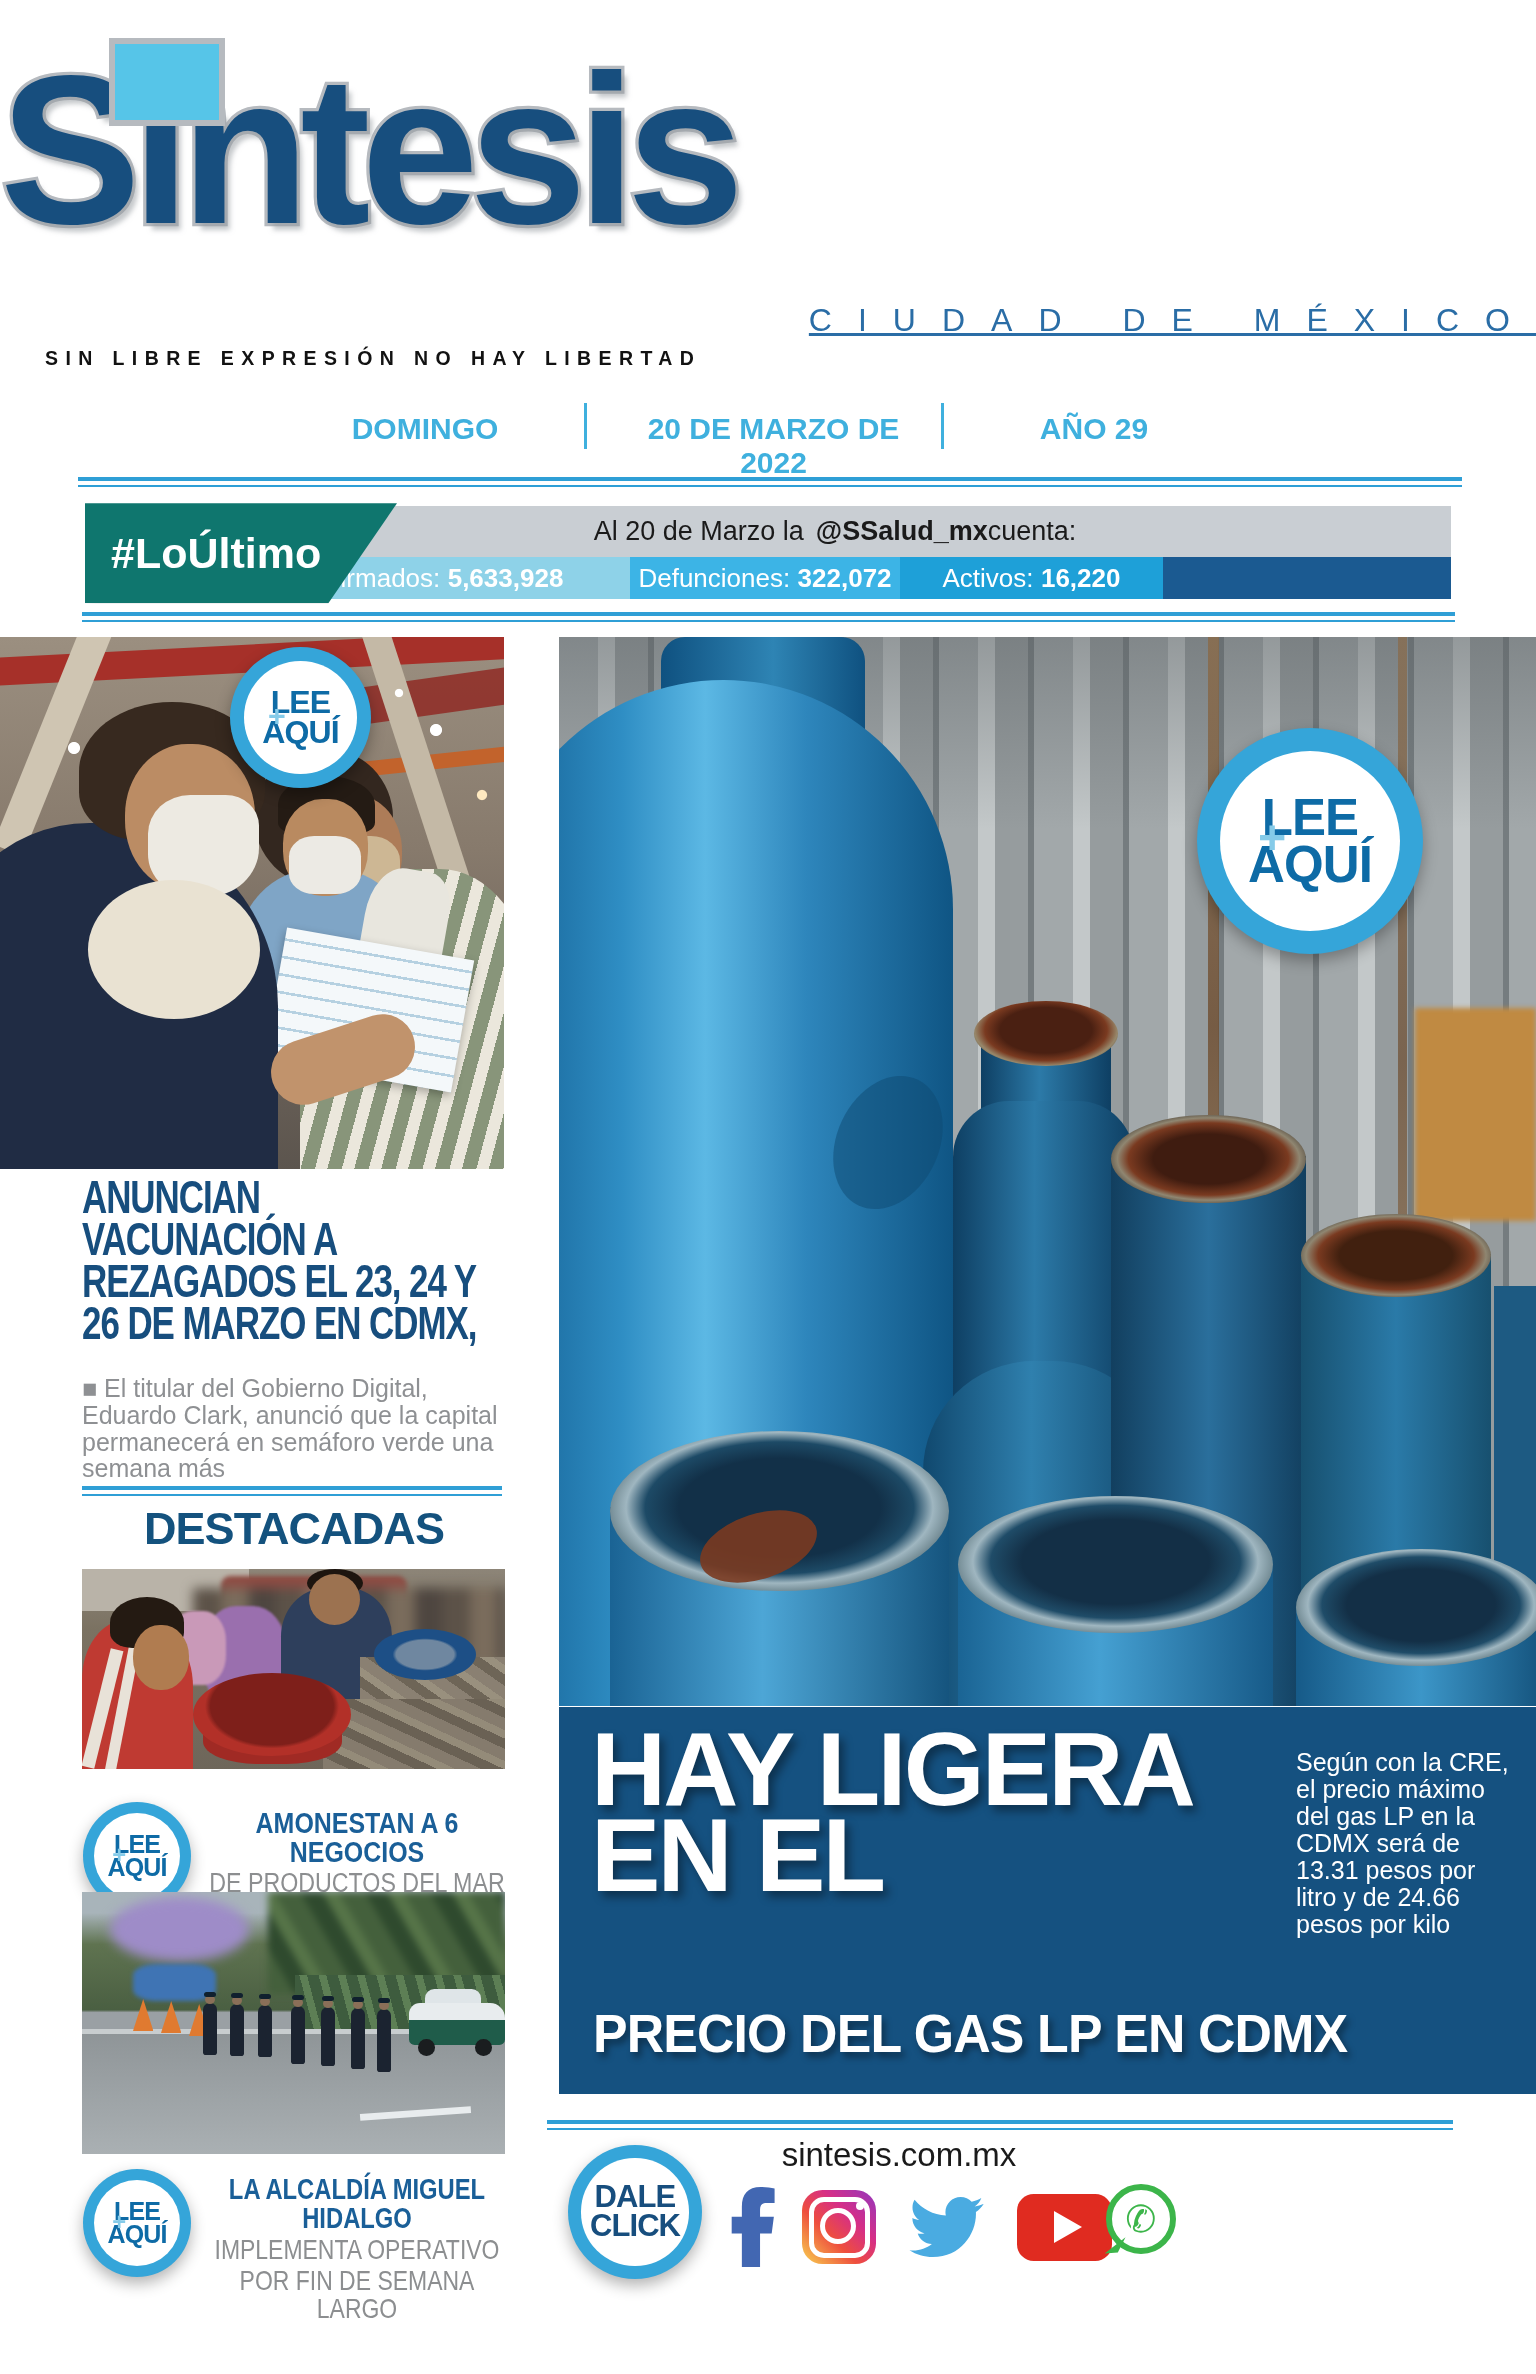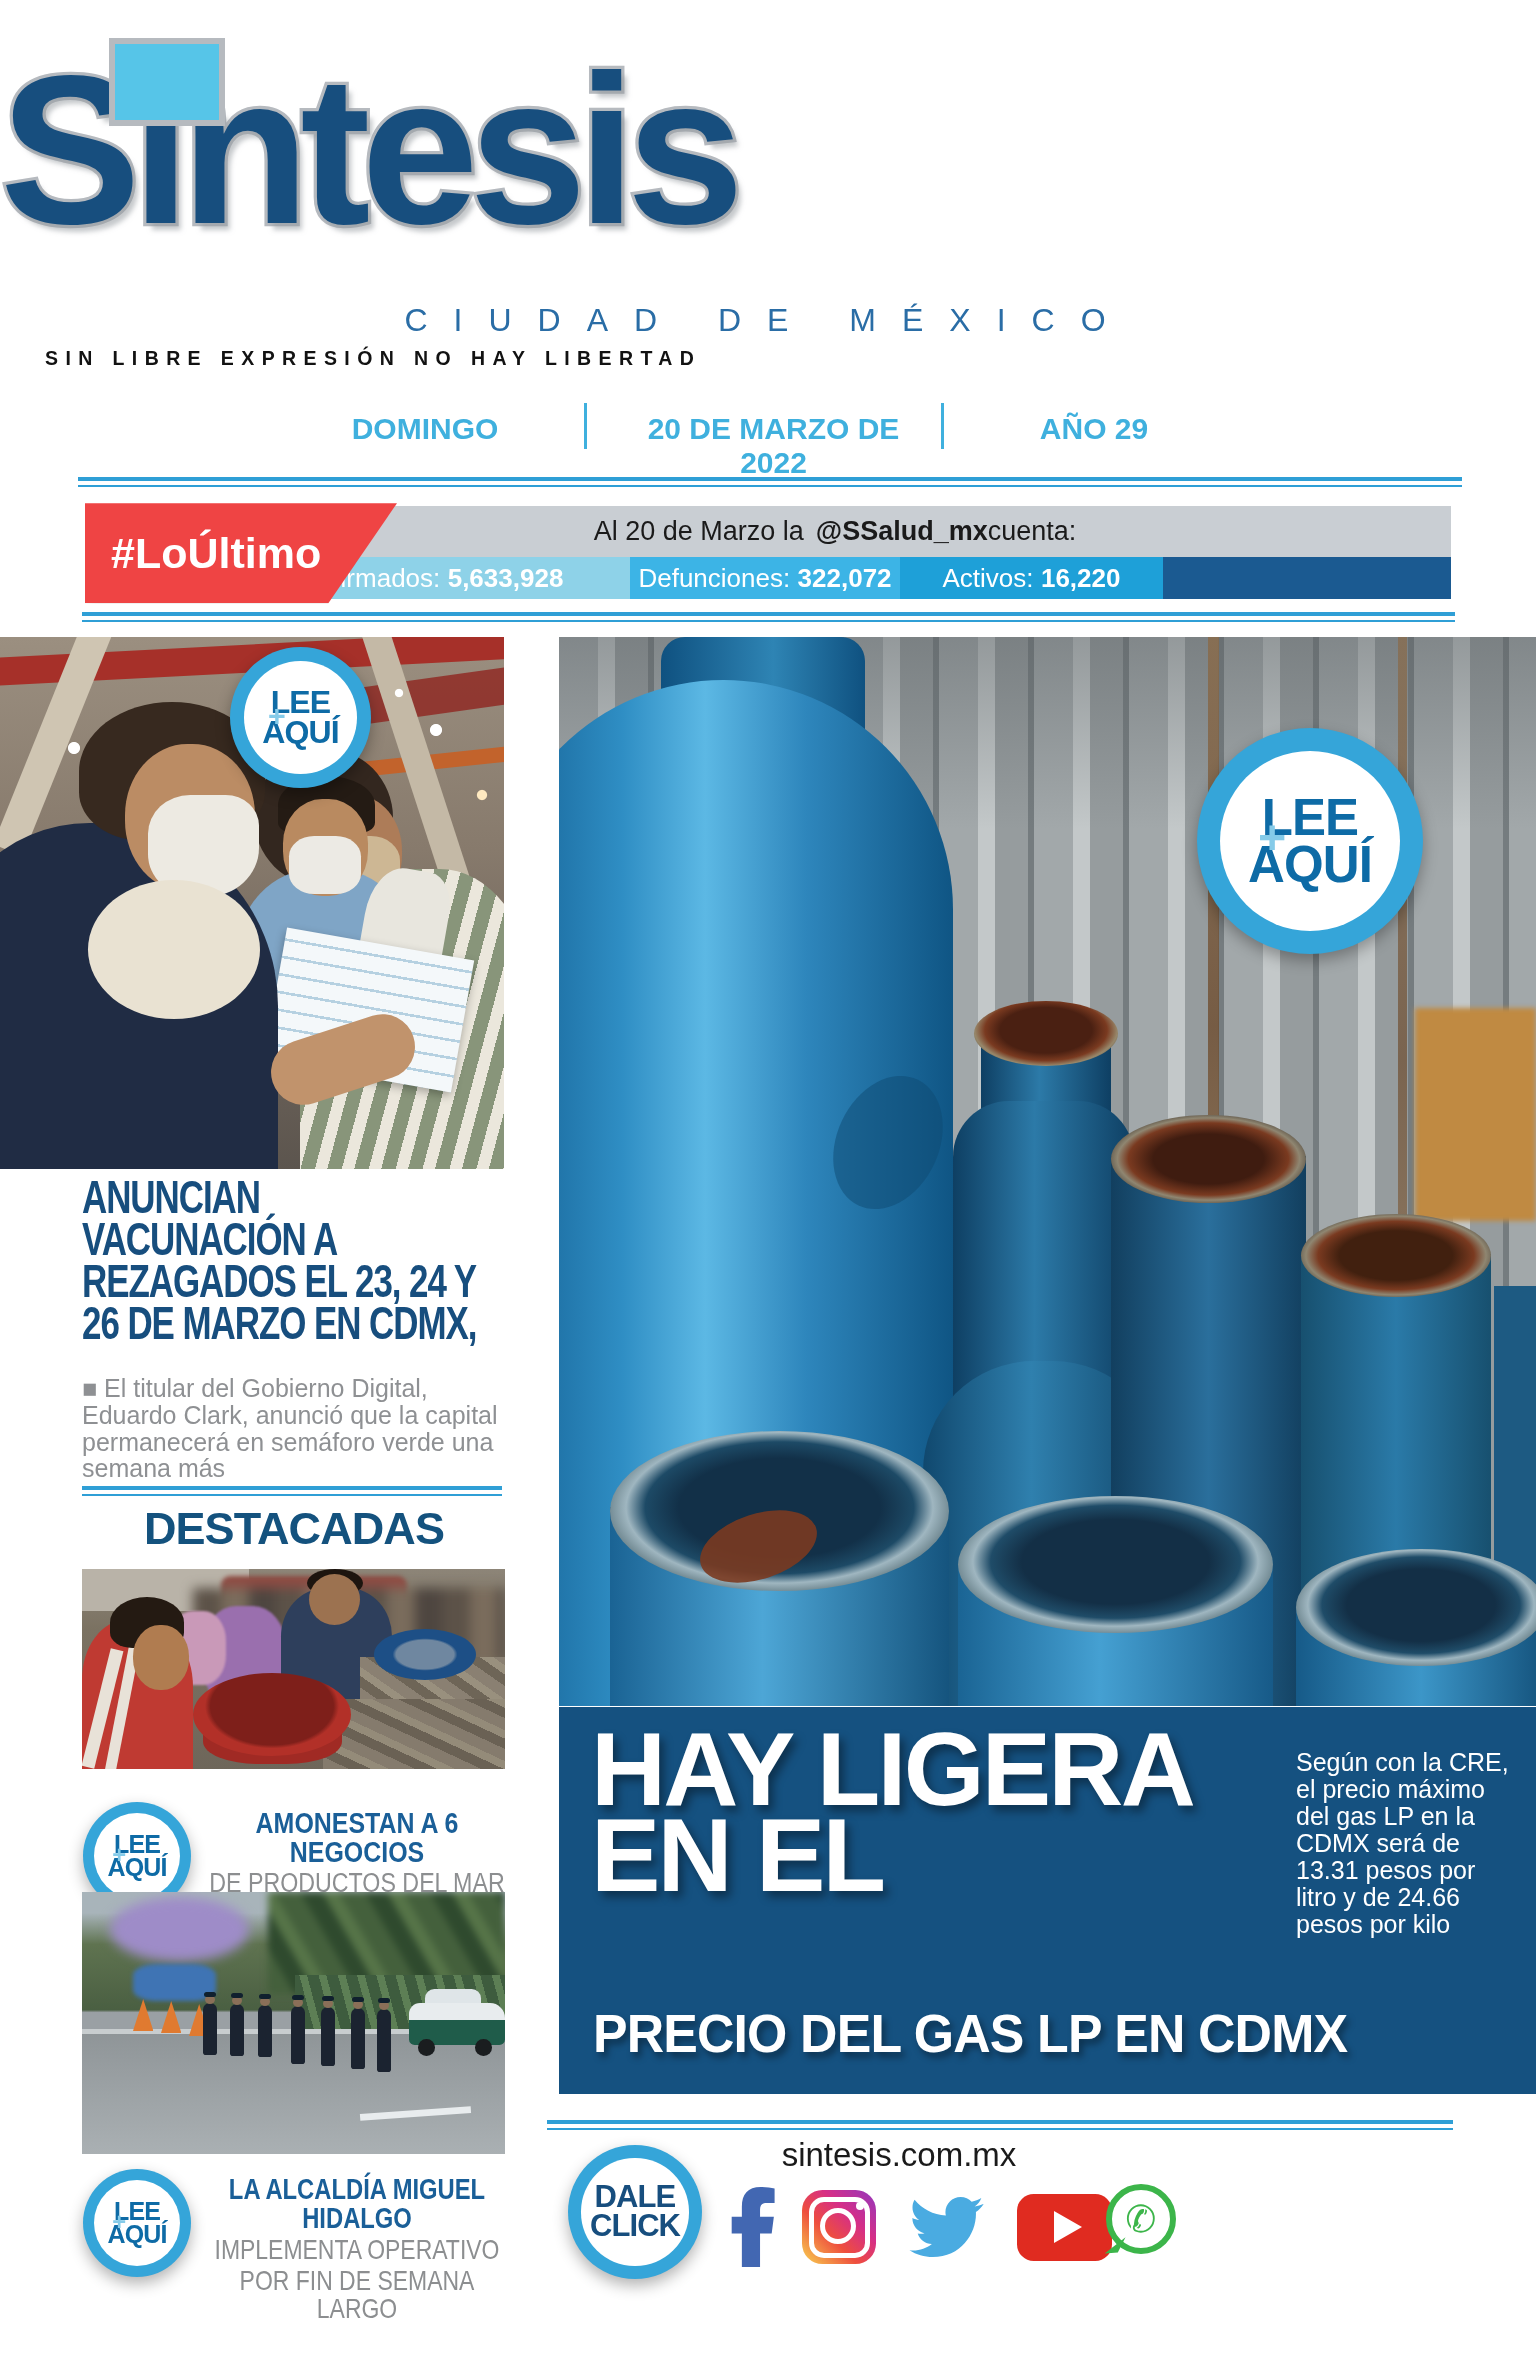--- a/index.html
+++ b/index.html
@@ -7,39 +7,39 @@
         font-family:"Liberation Sans","DejaVu Sans",sans-serif;}
 
   
   .logo-wrap{position:absolute;top:45px;left:0;right:0;}
   .logo{display:inline-block;position:relative;font-size:211px;line-height:1;font-weight:bold;
         color:#174e7e;letter-spacing:-9.3px;
         -webkit-text-stroke:6.5px #b6babf;paint-order:stroke fill;
         text-shadow:5.6px 6.5px 5.6px rgba(150,155,160,.55);}
   .logo-accent{position:absolute;left:109px;top:-7.4px;width:104px;height:76px;
         background:#56c5e8;border:6.5px solid #b6babf;}
-  .region{position:absolute;top:302px;left:0;right:0;text-align:center;font-size:32px;
-        letter-spacing:26px;color:#2a6da6;font-weight:normal;}
+  .region{position:absolute;top:302px;left:0;right:0;text-align:right;font-size:32px;
+        letter-spacing:26px;color:#2a6da6;font-weight:normal;text-decoration:underline;}
   .tagline{position:absolute;top:347px;left:0;right:0;text-align:left;font-size:19.5px;
         letter-spacing:7.4px;font-weight:bold;color:#121212;margin-left:45px;}
   .date-item{position:absolute;top:412px;font-size:30px;font-weight:bold;color:#3fb0de;text-align:center;}
   .date-sep{position:absolute;top:403px;width:2.8px;height:46px;background:#3fb0de;}
 
   
   .rule2{position:absolute;height:3.7px;border-top:4.6px solid #2f9fd6;border-bottom:2.8px solid #2f9fd6;}
 
   
   .breaking{position:absolute;left:85px;top:506px;width:1366px;height:93px;}
   .bar-top{position:absolute;left:134px;right:0;top:0;height:51px;background:#c9ced3;
         display:flex;align-items:center;justify-content:center;font-size:27px;color:#1a1a1a;}
   .bar-top b{font-weight:bold;margin-left:12px;}
   .bar-stats{position:absolute;left:134px;right:0;top:51px;height:42px;display:flex;}
   .seg{display:flex;align-items:center;justify-content:center;gap:7.4px;color:#fff;font-size:26px;}
   .seg b{font-weight:bold;}
-  .lo-ultimo{position:absolute;left:0;top:-2.8px;width:312px;height:100px;background:#ef4444;
+  .lo-ultimo{position:absolute;left:0;top:-2.8px;width:312px;height:100px;background:#0f766e;
         clip-path:polygon(0 0,100% 0,78% 100%,0 100%);
         display:flex;align-items:center;color:#fff;font-size:43px;font-weight:bold;
         padding-left:26px;box-sizing:border-box;
         filter:drop-shadow(3.7px 4.6px 5.6px rgba(0,0,0,.35));}
 
   
   .photo{position:absolute;overflow:hidden;}
   .photo div{position:absolute;}
 
   

